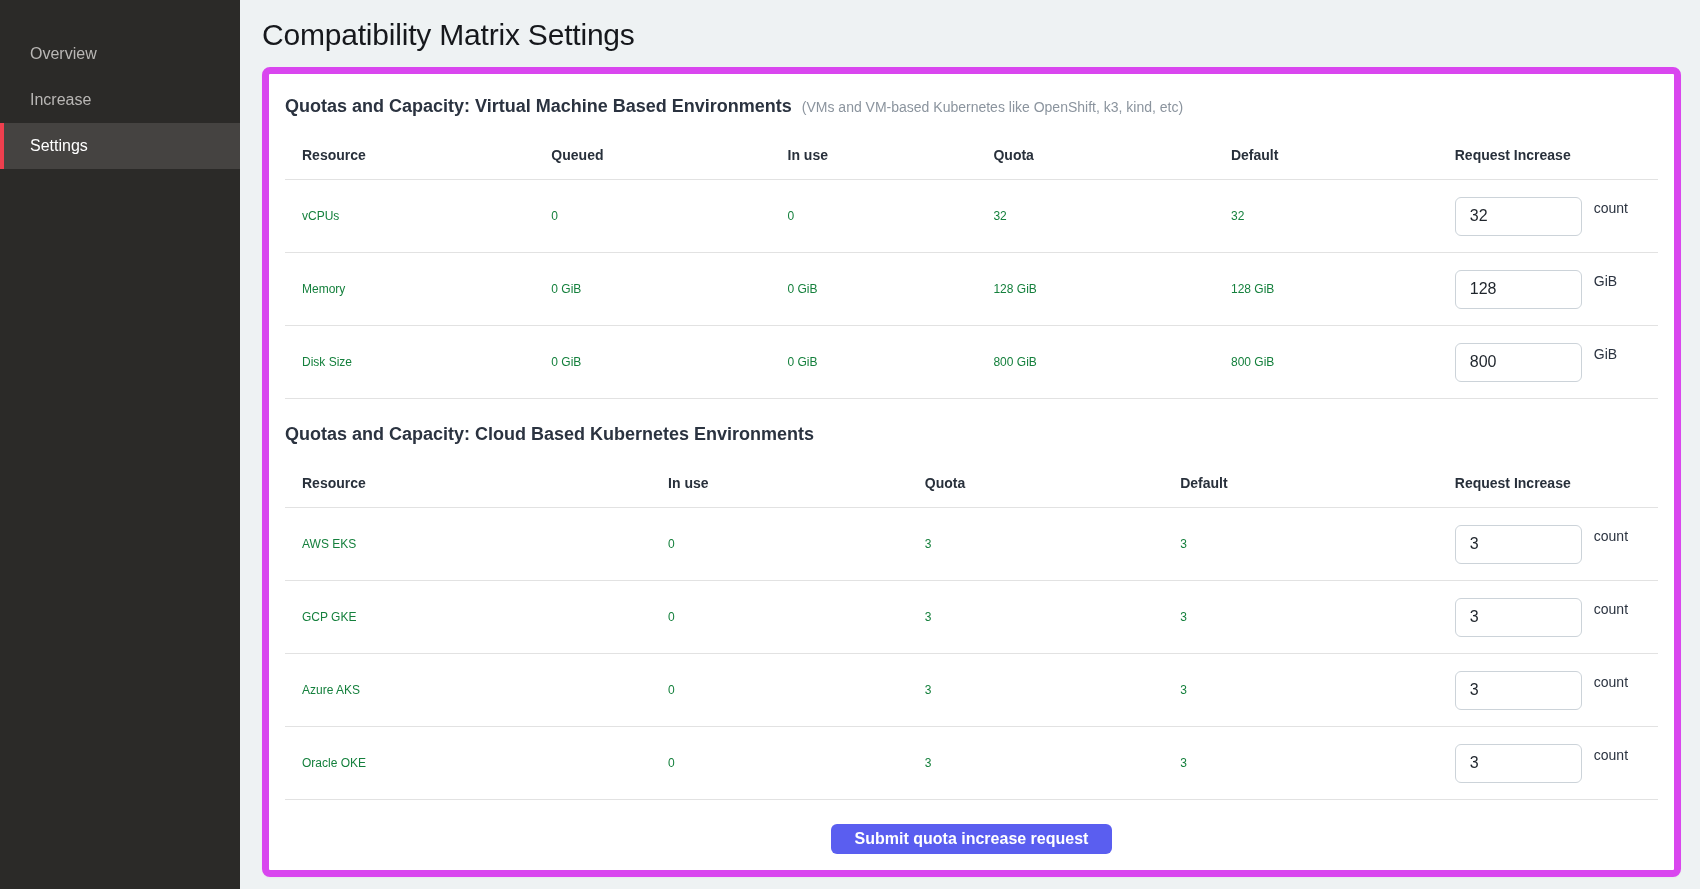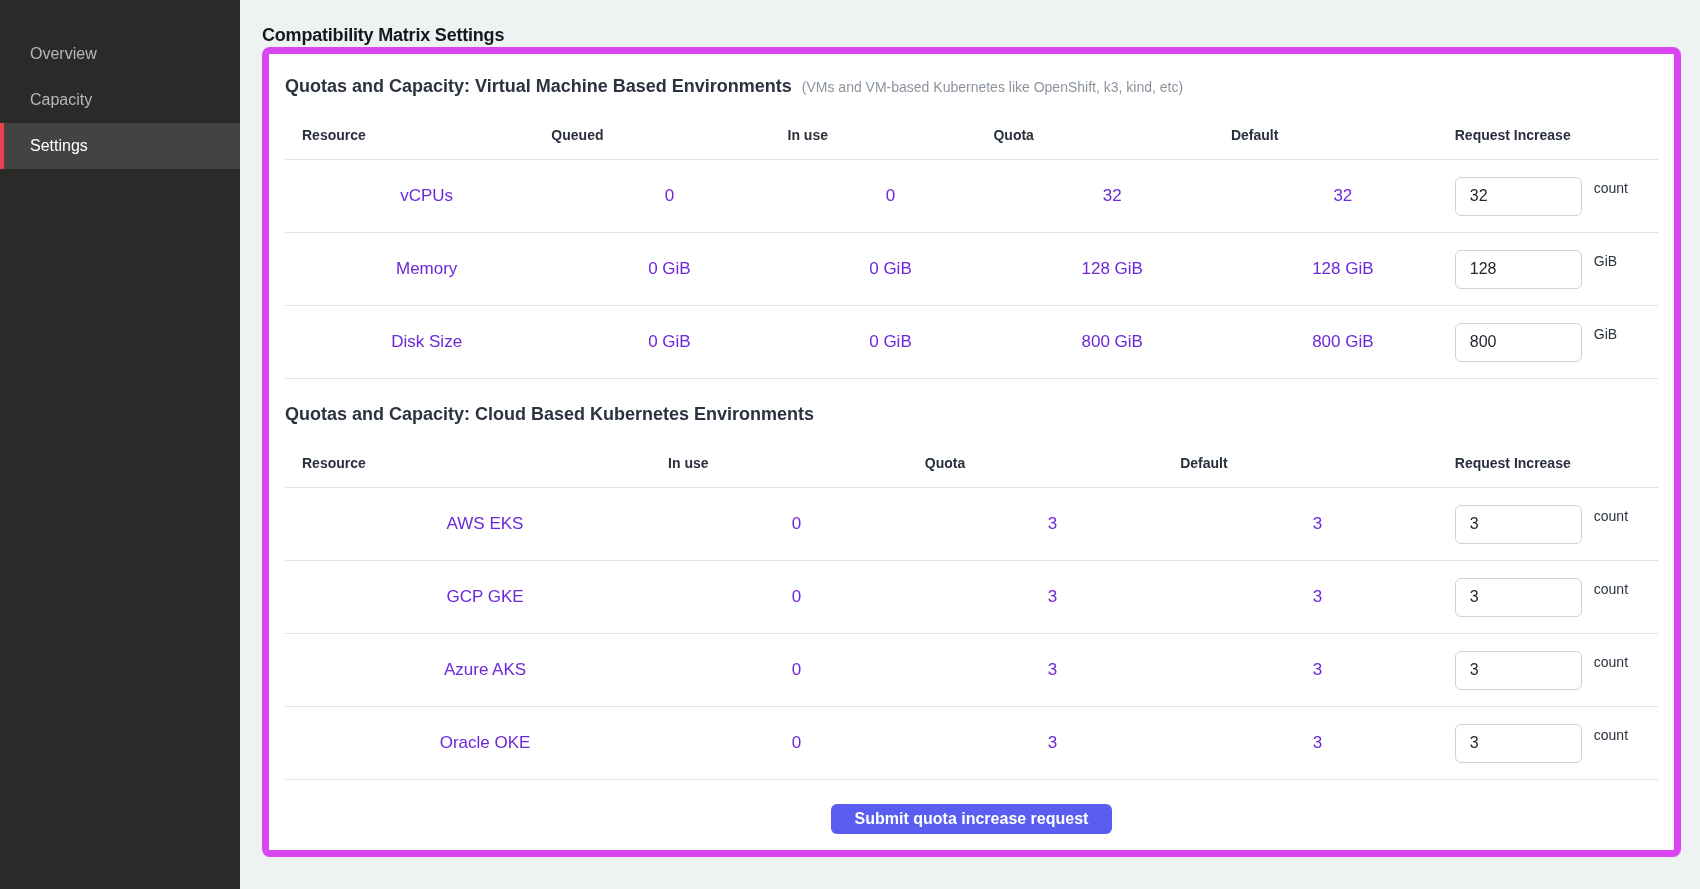--- a/index.html
+++ b/index.html
@@ -34,26 +34,26 @@
     border-left: 4px solid var(--accent-red, #ee3f4e);
     padding-left: 26px;
   }
 
   
   .main {
     flex: 1;
     padding: 23px 19px 0 22px;
   }
   h1.page-title {
-    font-size: 18px;
-    font-weight: 700;
+    font-size: 30px;
+    font-weight: 400;
     color: #16181c;
     letter-spacing: -0.2px;
     line-height: 24px;
-    margin-bottom: 0;
+    margin-bottom: 20px;
   }
   .card {
     background: #ffffff;
     border: 7px solid #d946ef;
     border-radius: 8px;
     height: 810px;
     padding: 22px 16px 0 16px;
     box-shadow: 0 1px 2px rgba(0,0,0,0.03);
   }
 
@@ -63,21 +63,21 @@
   .section-subheading { font-size: 14px; font-weight: 400; color: #8b949e; }
 
   
   .grid { display: grid; align-items: center; }
   .grid.t1 { grid-template-columns: 19.4% 17.2% 15% 17.3% 16.3% 1fr; }
   .grid.t2 { grid-template-columns: 27.9% 18.7% 18.6% 20% 1fr; }
   .grid .first { padding-left: 17px; }
   .grid.head { padding: 14px 0 16px 0; border-bottom: 1px solid #e2e2e2; }
   .grid.head .hcell { font-size: 14px; font-weight: 700; color: #28303b; }
   .grid.datarow { height: 73px; border-bottom: 1px solid #e2e2e2; }
-  .cell { font-size: 17px; color: #6d28d9; text-align: center; }
+  .cell { font-size: 12px; color: #15803d; }
 
   .request-group { display: flex; align-items: center; gap: 12px; }
   .request-input {
     width: 127px;
     height: 39px;
     border: 1px solid #ccd3d9;
     border-radius: 6px;
     padding: 0 8px 0 14px;
     font-family: "Liberation Sans", sans-serif;
     font-size: 16px;
@@ -103,21 +103,21 @@
   }
 </style>
 </head>
 <body>
 
 <div class="app">
 
   <aside class="sidebar">
     <nav>
       <div class="nav-item">Overview</div>
-      <div class="nav-item">Capacity</div>
+      <div class="nav-item">Increase</div>
       <div class="nav-item active">Settings</div>
     </nav>
   </aside>
 
   <main class="main">
     <h1 class="page-title">Compatibility Matrix Settings</h1>
 
     <div class="card">
 
       <div class="section-header">

